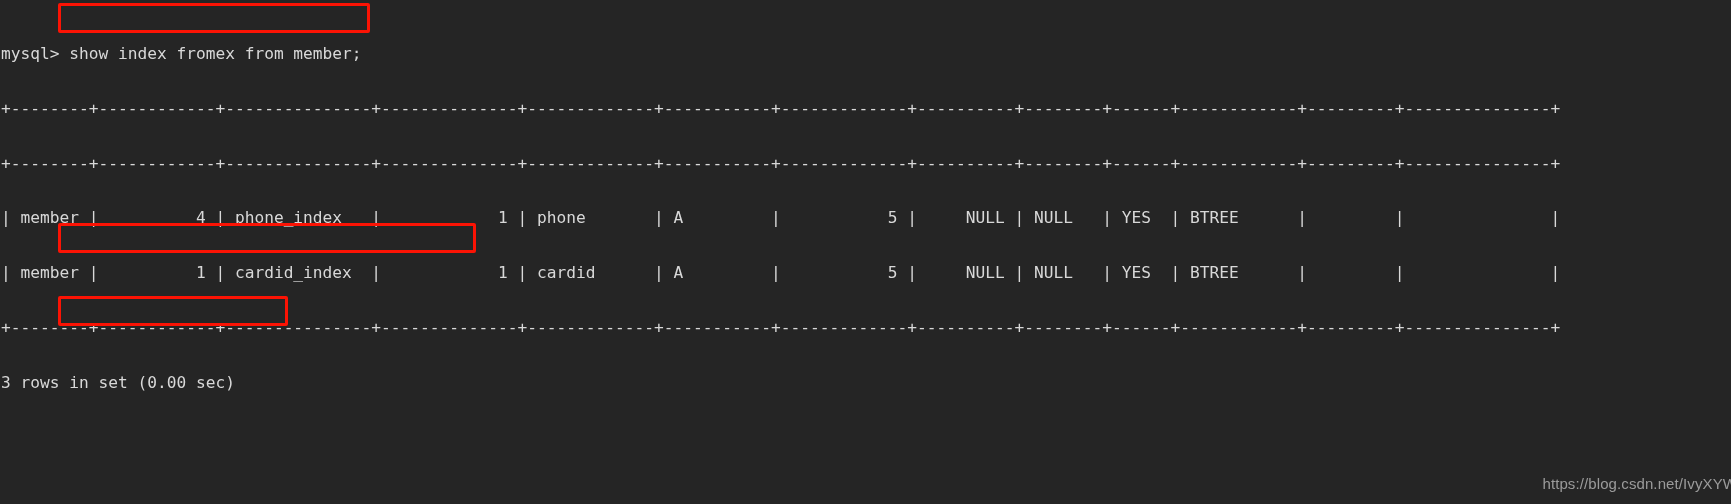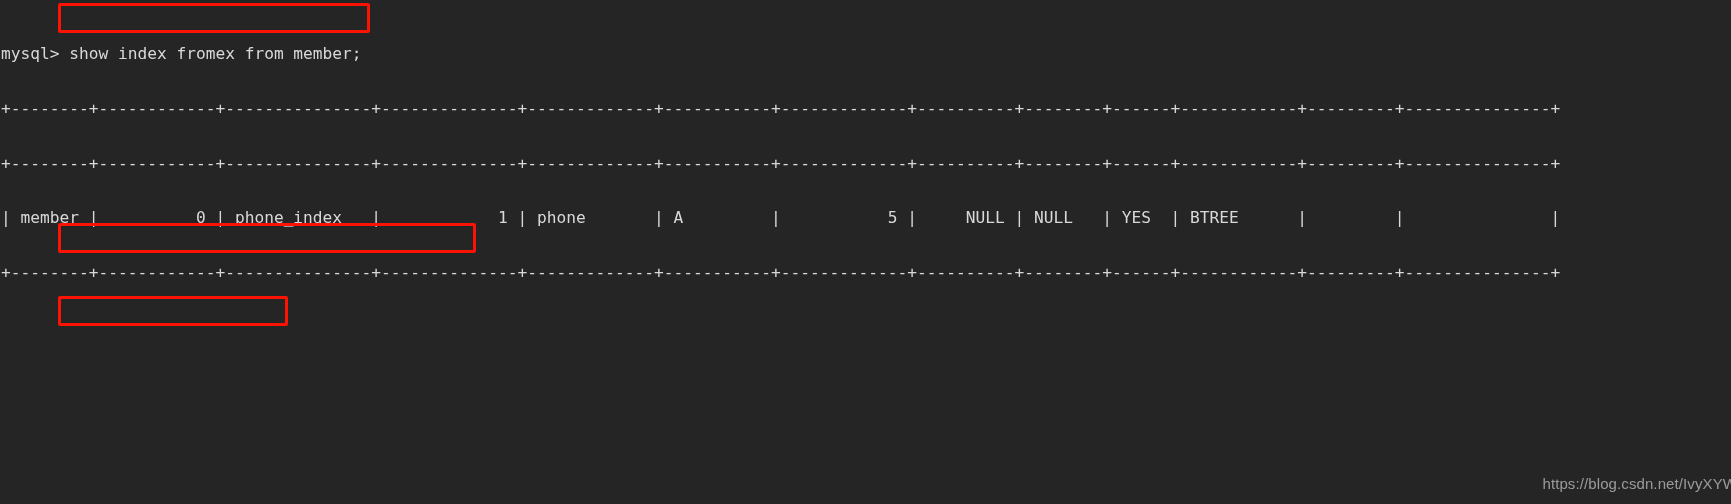--- a/index.html
+++ b/index.html
@@ -50,22 +50,24 @@
 </style>
 </head>
 <body>
 
 <div id="terminal">
 
   <div id="console">
     <div class="line">mysql&gt; show index fromex from member;</div>
     <div class="line">+--------+------------+---------------+--------------+-------------+-----------+-------------+----------+--------+------+------------+---------+---------------+</div>
     <div class="line">+--------+------------+---------------+--------------+-------------+-----------+-------------+----------+--------+------+------------+---------+---------------+</div>
-    <div class="line">| member |          0 | phone_index   |            1 | phone       | A         |           5 |     NULL | NULL   | YES  | BTREE      |         |               |</div>
+    <div class="line">| member |          4 | phone_index   |            1 | phone       | A         |           5 |     NULL | NULL   | YES  | BTREE      |         |               |</div>
+    <div class="line">| member |          1 | cardid_index  |            1 | cardid      | A         |           5 |     NULL | NULL   | YES  | BTREE      |         |               |</div>
     <div class="line">+--------+------------+---------------+--------------+-------------+-----------+-------------+----------+--------+------+------------+---------+---------------+</div>
+    <div class="line">3 rows in set (0.00 sec)</div>
     
     
     
     
     
     
     
     
     
     

